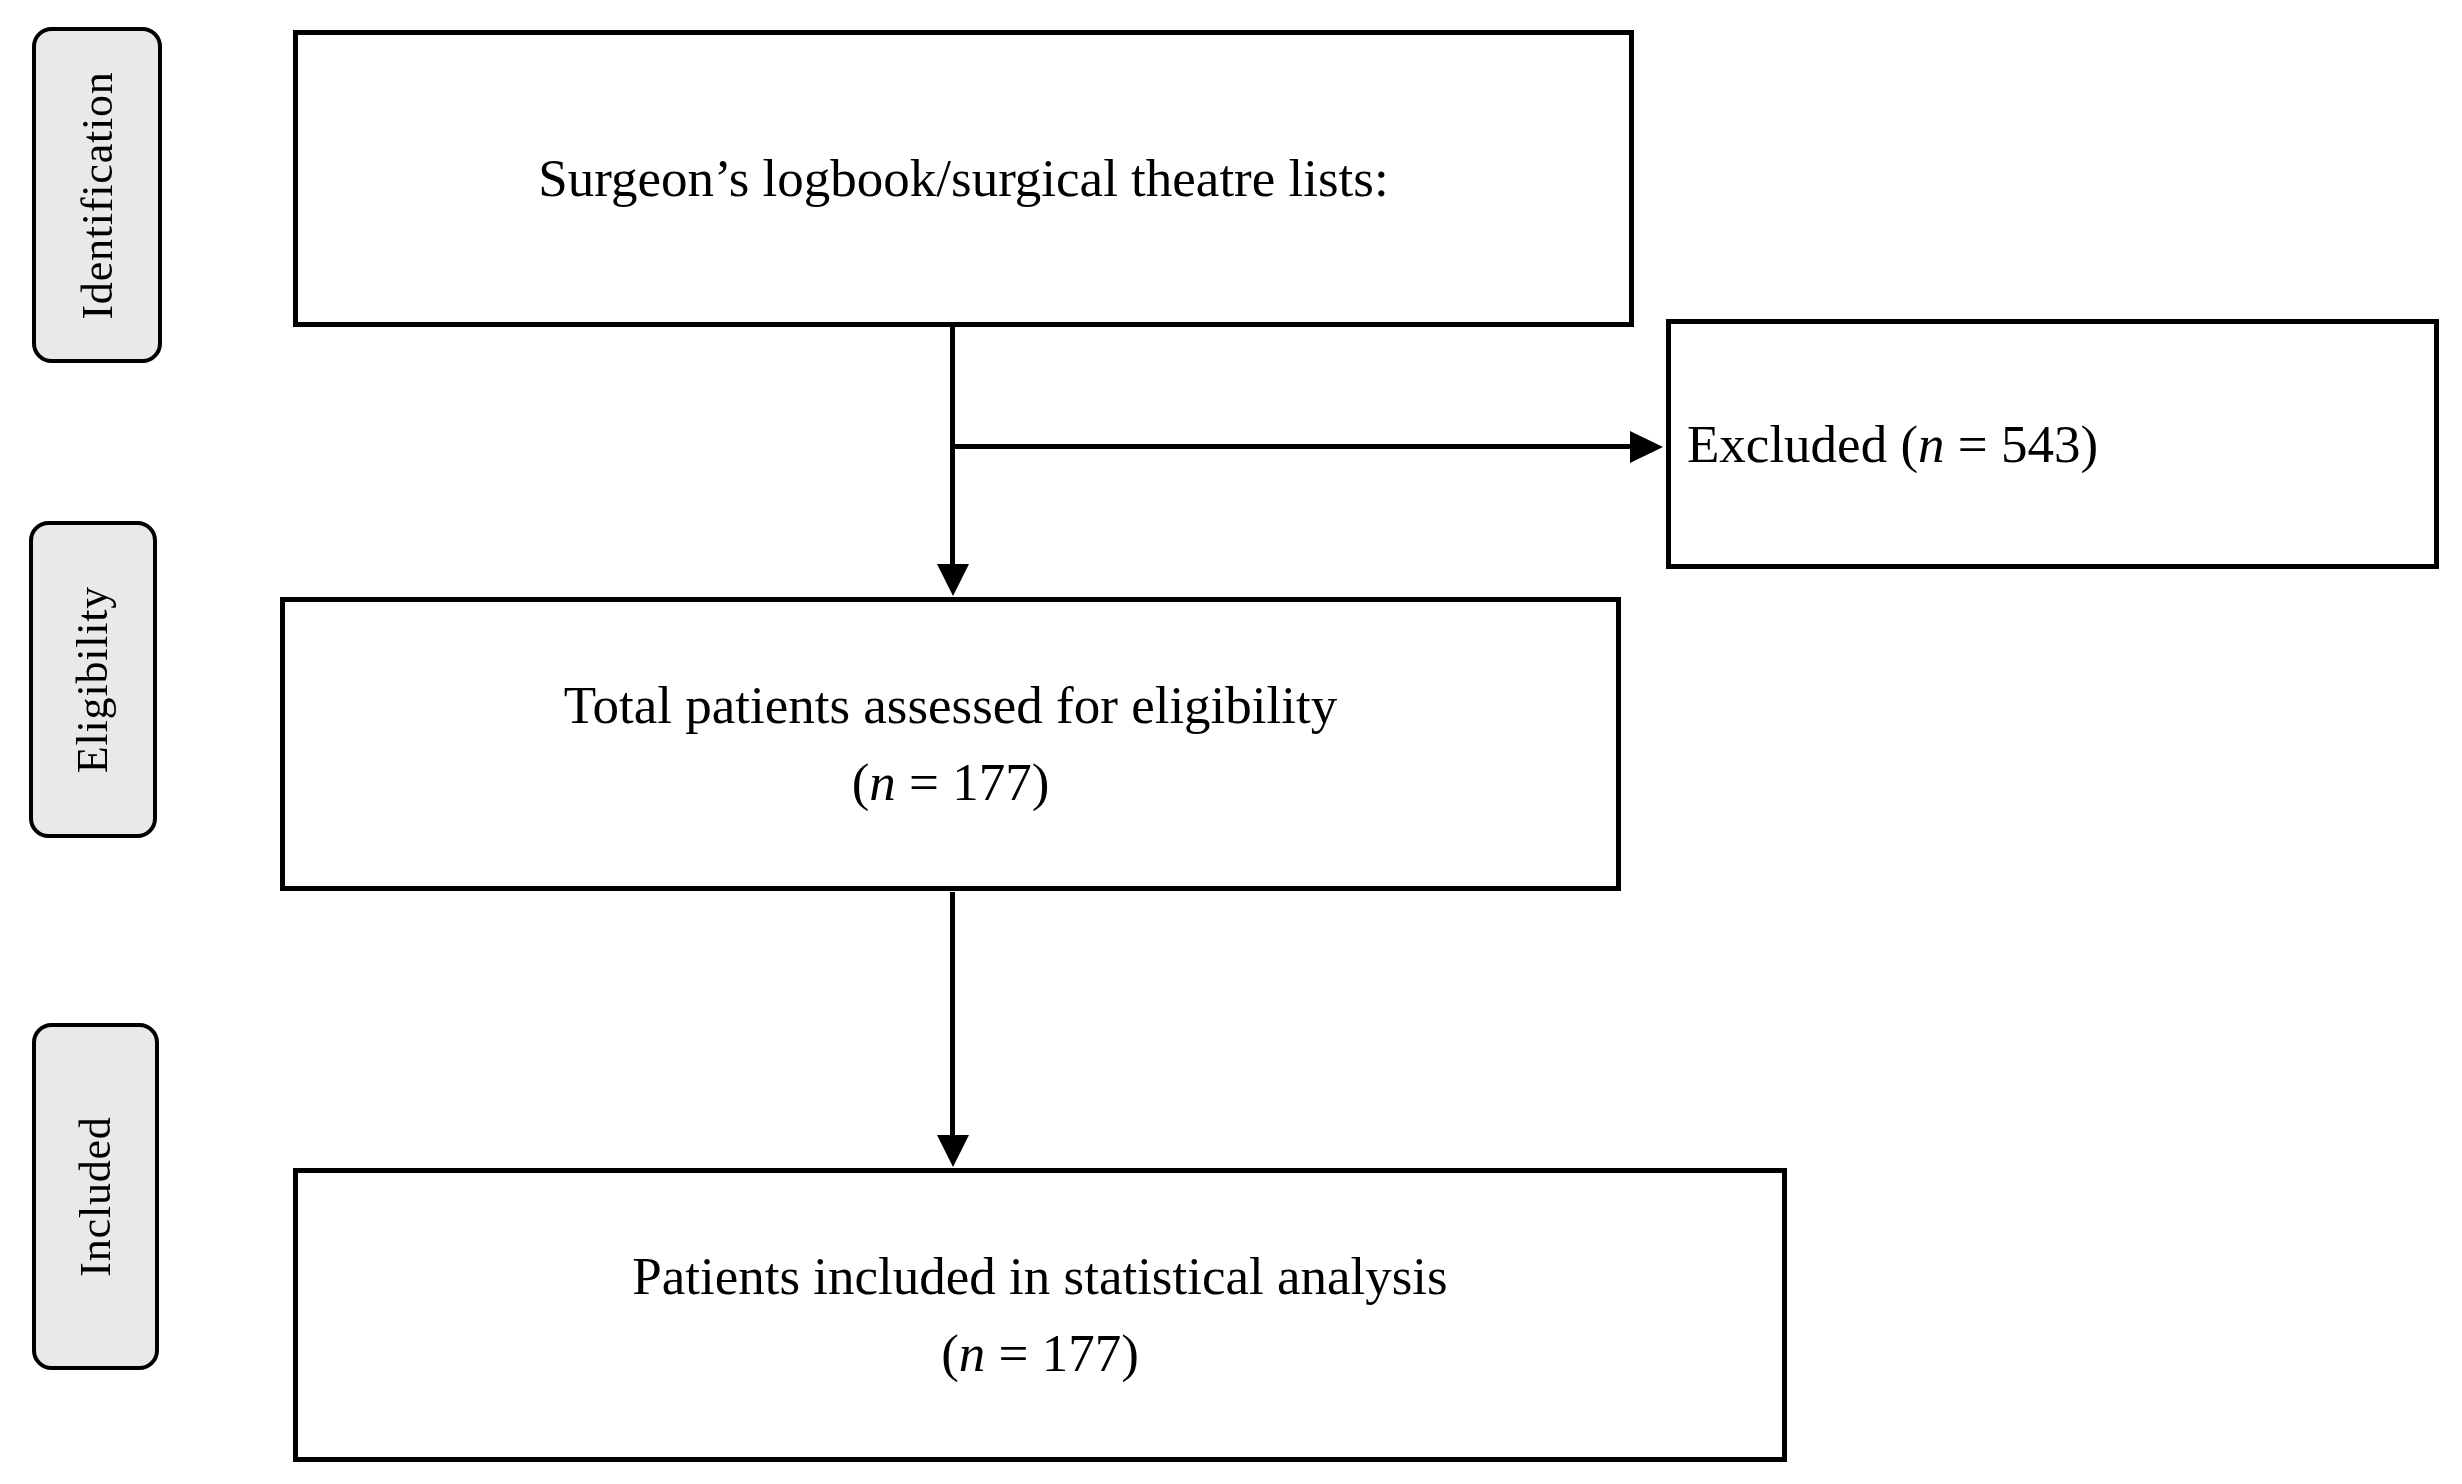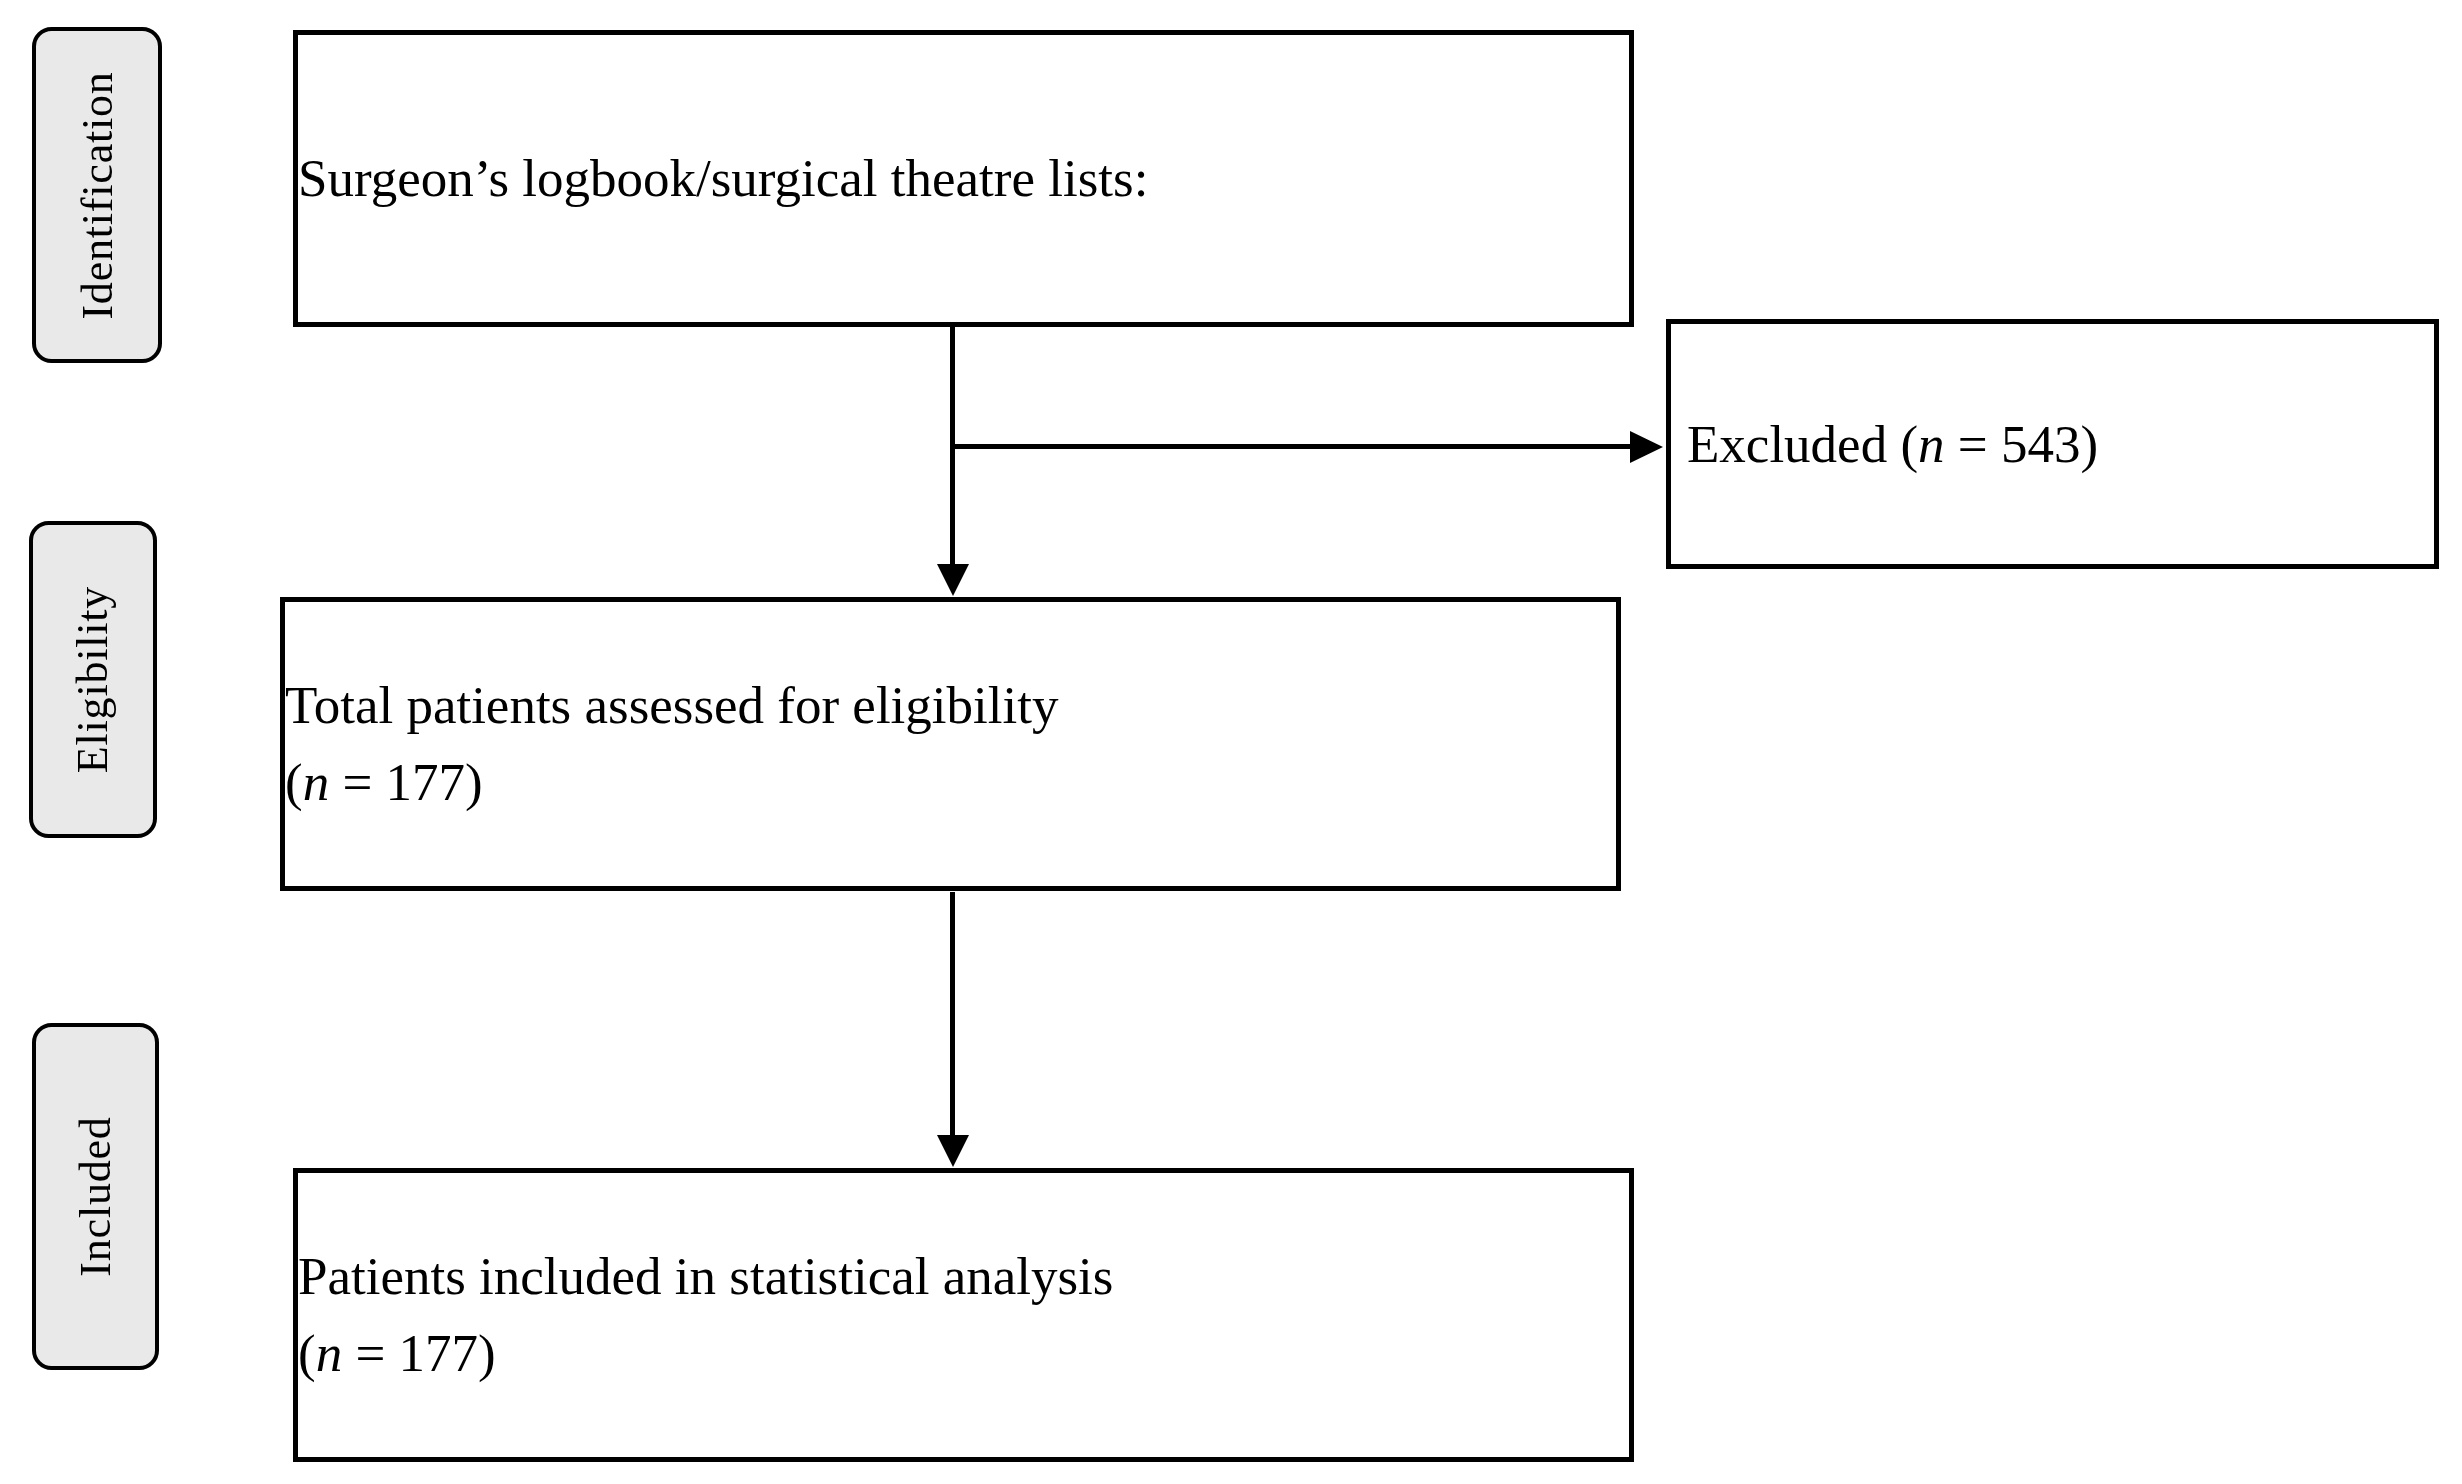--- a/index.html
+++ b/index.html
@@ -34,29 +34,29 @@
   #stage-included       { left: 32px;  top: 1023px; width: 127px; height: 347px; }
 
   
   .fbox {
     position: absolute;
     background: #ffffff;
     border: 5.3px solid #000000;
     box-sizing: border-box;
     display: flex;
     flex-direction: column;
-    align-items: flex-start;
+    align-items: center;
     justify-content: center;
     text-align: center;
     font-size: 53px;
     line-height: 77px;
   }
   #box-source      { left: 293px;  top: 30px;   width: 1341px; height: 297px; }
   #box-eligibility { left: 280px;  top: 597px;  width: 1341px; height: 294px; }
-  #box-included    { left: 293px;  top: 1168px; width: 1341px; height: 294px; }
+  #box-included    { left: 293px;  top: 1168px; width: 1494px; height: 294px; }
   #box-excluded {
     left: 1666px; top: 319px; width: 773px; height: 250px;
     align-items: flex-start;
     text-align: left;
     padding-left: 16px;
   }
   .fbox em { font-style: italic; }
 
   
   .conn { position: absolute; background: #000000; }

